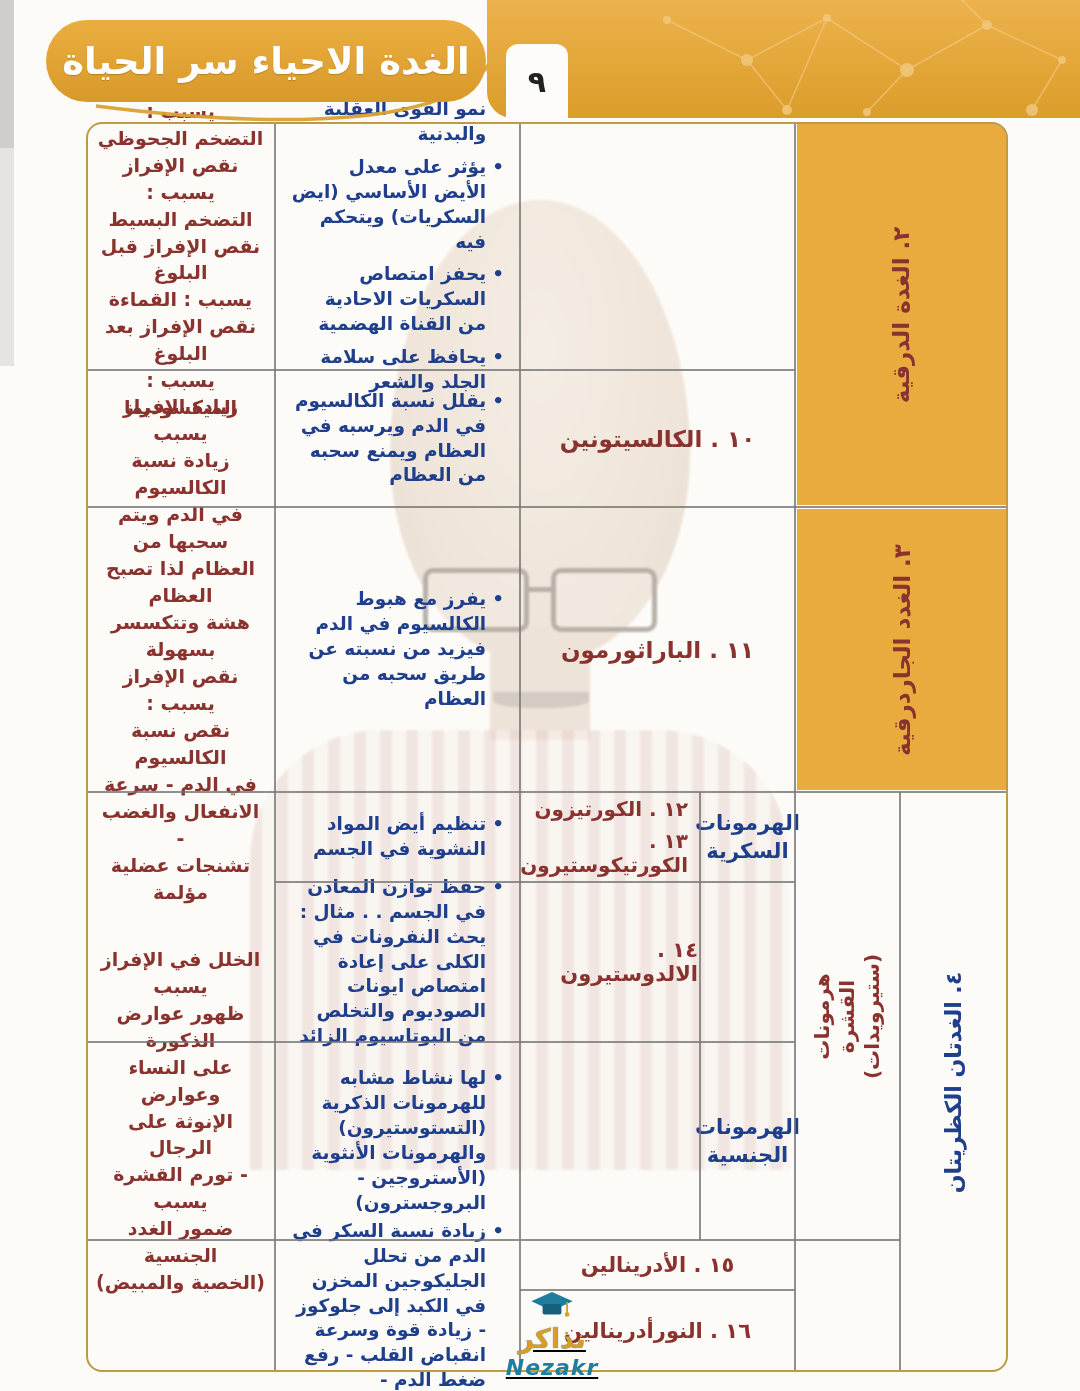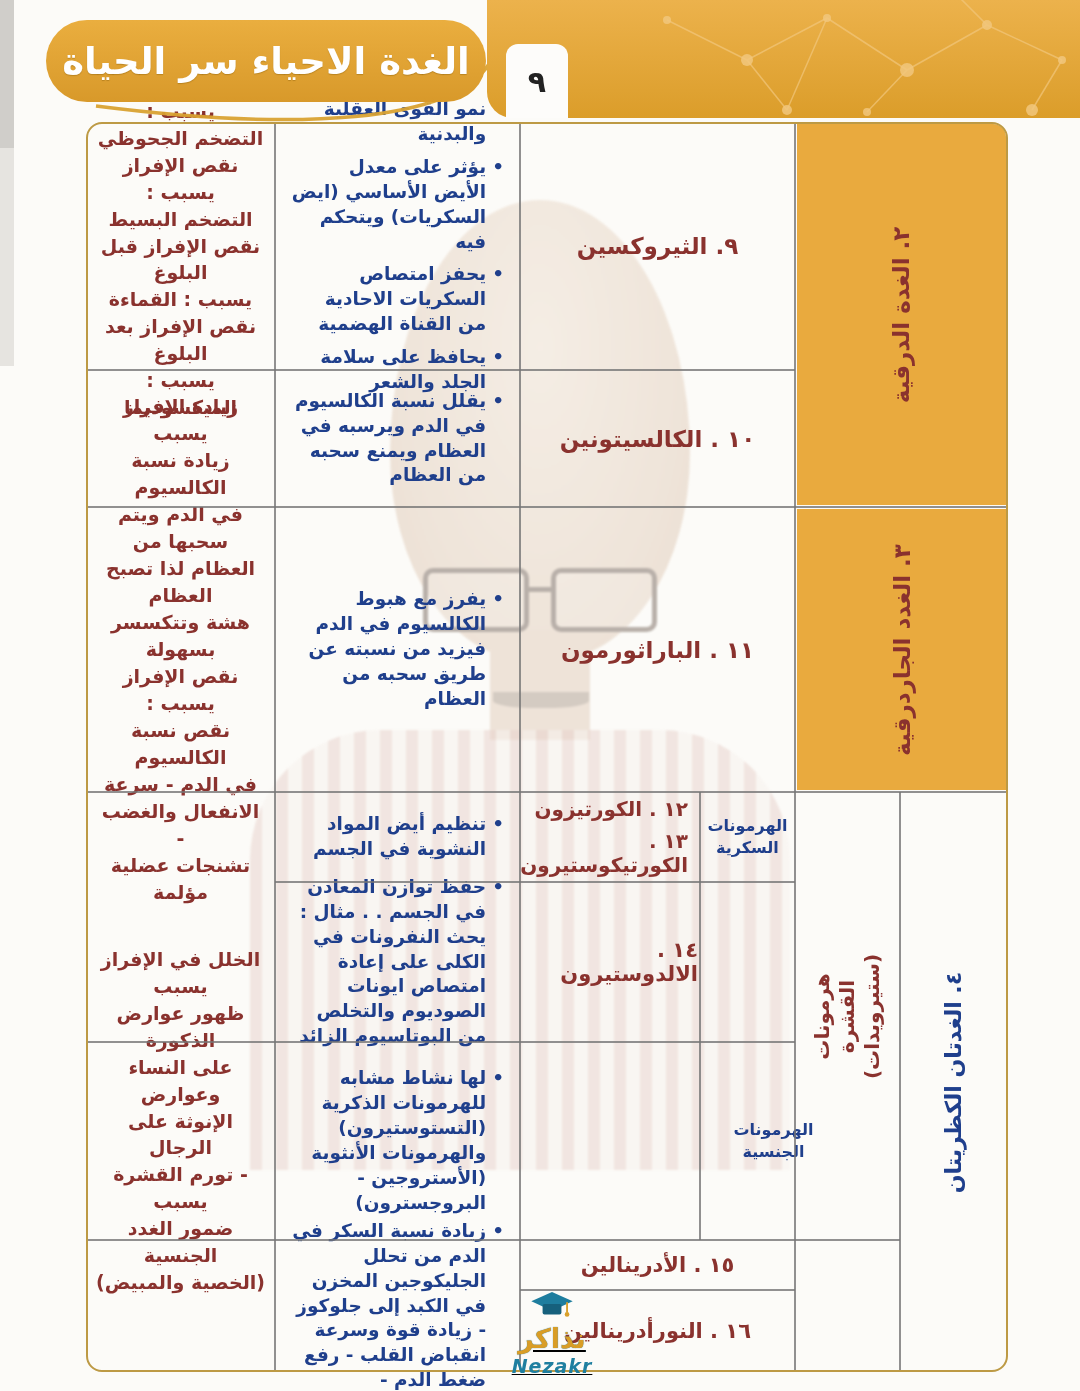--- a/index.html
+++ b/index.html
@@ -54,32 +54,32 @@
   .vl{position:absolute;width:2px;background:rgba(118,118,118,.8);z-index:3;}
   .gland{background:#e9aa3e;}
   .maroon{color:#8a322e;}
   .blue{color:#1f3f8c;}
   .vrot{transform:rotate(-90deg);white-space:nowrap;}
   .vrot2{transform:rotate(-90deg);width:250px;text-align:center;line-height:1.25;}
   .gl-label{font-size:23px;}
   .hn{color:#8a322e;font-size:23px;text-align:center;}
   .hn2{color:#8a322e;font-size:20px;display:flex;flex-direction:column;justify-content:center;gap:8px;padding-right:10px;text-align:right;}
   .hn3{color:#8a322e;font-size:21px;}
-  .grp{color:#1f3f8c;font-size:16px;text-align:center;line-height:1.35;padding:0 6px;}
+  .grp{color:#1f3f8c;font-size:21px;text-align:center;line-height:1.35;padding:0 6px;}
   .fn{color:#1f3f8c;font-size:18.5px;line-height:1.35;display:flex;flex-direction:column;justify-content:center;gap:8px;padding:10px 14px;text-align:right;}
   .fi{display:flex;gap:6px;}
   .blt{flex:0 0 auto;}
   .dis{color:#8a322e;font-size:19px;line-height:1.42;display:flex;align-items:center;justify-content:center;text-align:center;padding:6px 8px;}
   .dis span{white-space:pre-line;}
   .medulla-lbl{color:#1f3f8c;font-size:21px;text-align:center;line-height:1.4;}
   
   .logo{position:absolute;left:490px;top:1290px;width:124px;z-index:6;
     display:flex;flex-direction:column;align-items:center;gap:1px;text-decoration:underline;}
   .logo-ar{color:#d99d26;font-size:27px;text-shadow:0 0 1px #1f6f8a;}
-  .logo-en{color:#1f7fa0;font-size:19px;font-style:italic;letter-spacing:1px;}
+  .logo-en{color:#1f7fa0;font-size:22px;font-style:italic;letter-spacing:1px;}
 </style>
 </head>
 <body>
 
 <div class="page">
 
   <div class="edge-strip-a"></div>
   <div class="edge-strip-b"></div>
 
   <svg class="swoosh" viewBox="0 0 1080 150">
@@ -214,23 +214,20 @@
         <span>لها نشاط مشابه للهرمونات الذكرية (التستوستيرون) والهرمونات الأنثوية (الأستروجين - البروجسترون)</span>
       </div>
   </div>
   <div class="cell fn" style="left:277px;top:1242px;width:241px;height:128px">
     <div class="fi">
         <span class="blt">•</span>
         <span>زيادة نسبة السكر في الدم من تحلل الجليكوجين المخزن في الكبد إلى جلوكوز - زيادة قوة وسرعة انقباض القلب - رفع ضغط الدم -</span>
       </div>
   </div>
 
-  <div class="cell hn cf" style="left:522px;top:124px;width:271px;height:244px">
-    <span>٩. الثيروكسين</span>
-  </div>
   <div class="cell hn cf" style="left:522px;top:372px;width:271px;height:133px">
     <span>١٠ .  الكالسيتونين</span>
   </div>
   <div class="cell hn cf" style="left:522px;top:509px;width:271px;height:281px">
     <span>١١ .  الباراثورمون</span>
   </div>
   <div class="cell hn2" style="left:522px;top:794px;width:176px;height:86px">
     <div>١٢ . الكورتيزون</div>
     <div>١٣ . الكورتيكوستيرون</div>
   </div>
@@ -240,21 +237,21 @@
   <div class="cell hn3 cf" style="left:522px;top:1242px;width:271px;height:45px">
     <span>١٥ . الأدرينالين</span>
   </div>
   <div class="cell hn3 cf" style="left:522px;top:1292px;width:271px;height:78px">
     <span>١٦ . النورأدرينالين</span>
   </div>
 
   <div class="cell grp cf" style="left:702px;top:794px;width:91px;height:86px">
     <span>الهرمونات السكرية</span>
   </div>
-  <div class="cell grp cf" style="left:728px;top:1044px;width:91px;height:194px">
+  <div class="cell grp cf" style="left:702px;top:1044px;width:91px;height:194px">
     <span>الهرمونات الجنسية</span>
   </div>
 
   <div class="cell gland cf" style="left:797px;top:124px;width:209px;height:381px;border-top-right-radius:13px">
     <span class="vrot gl-label maroon">٢. الغدة الدرقية</span>
   </div>
   <div class="cell gland cf" style="left:797px;top:509px;width:209px;height:281px">
     <span class="vrot gl-label maroon">٣. الغدد الجاردرقية</span>
   </div>
   <div class="cell cf" style="left:797px;top:794px;width:101px;height:444px">

